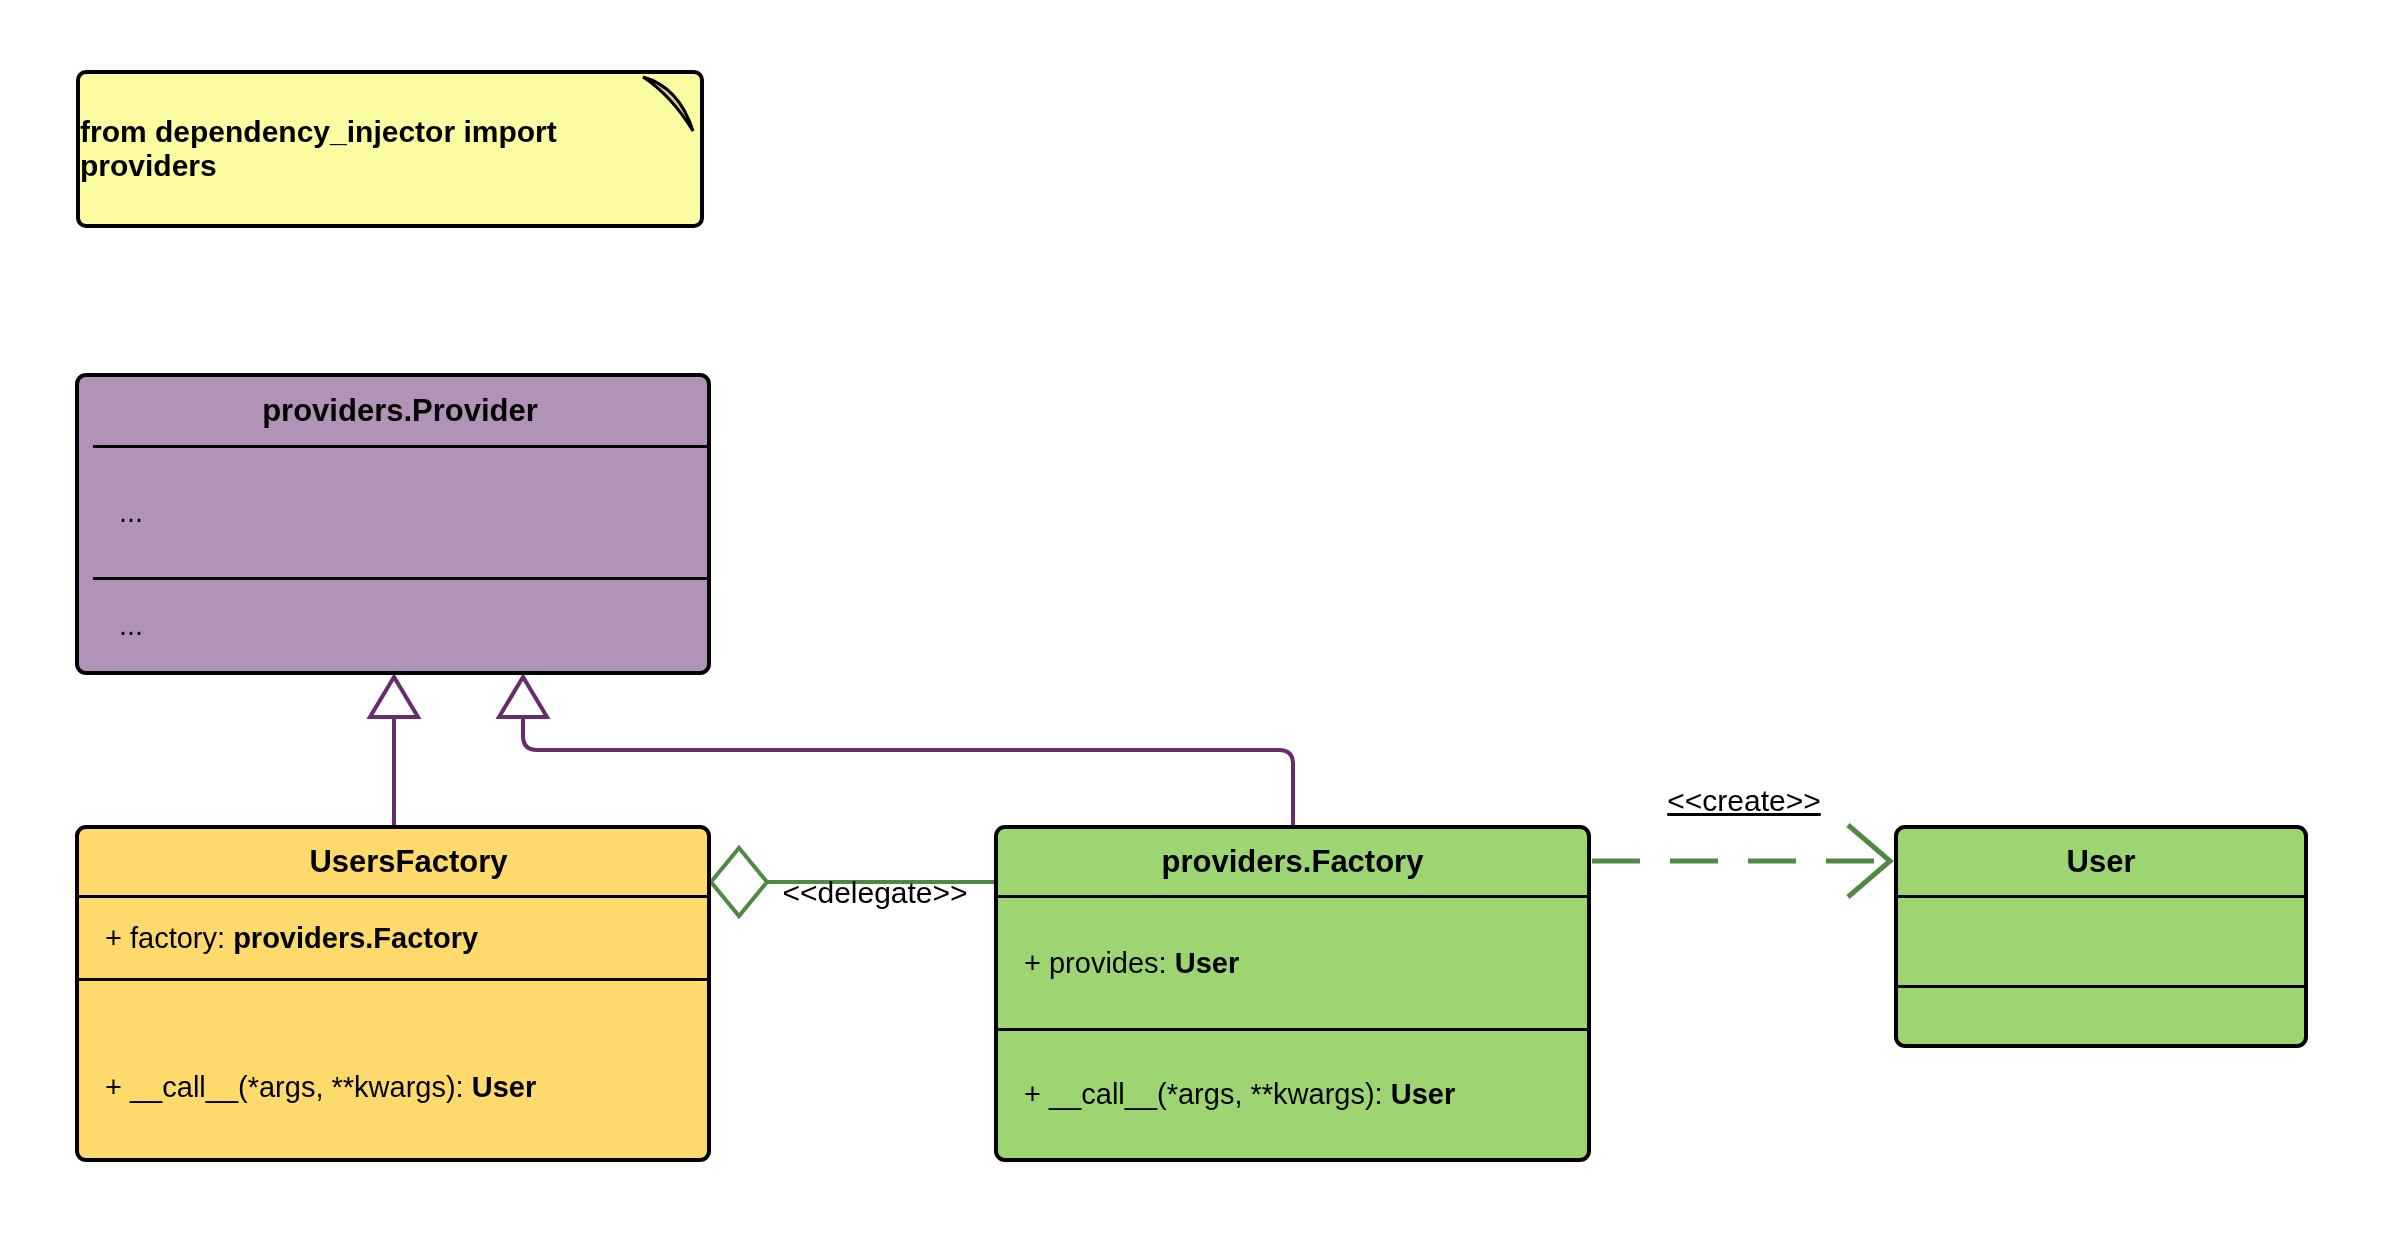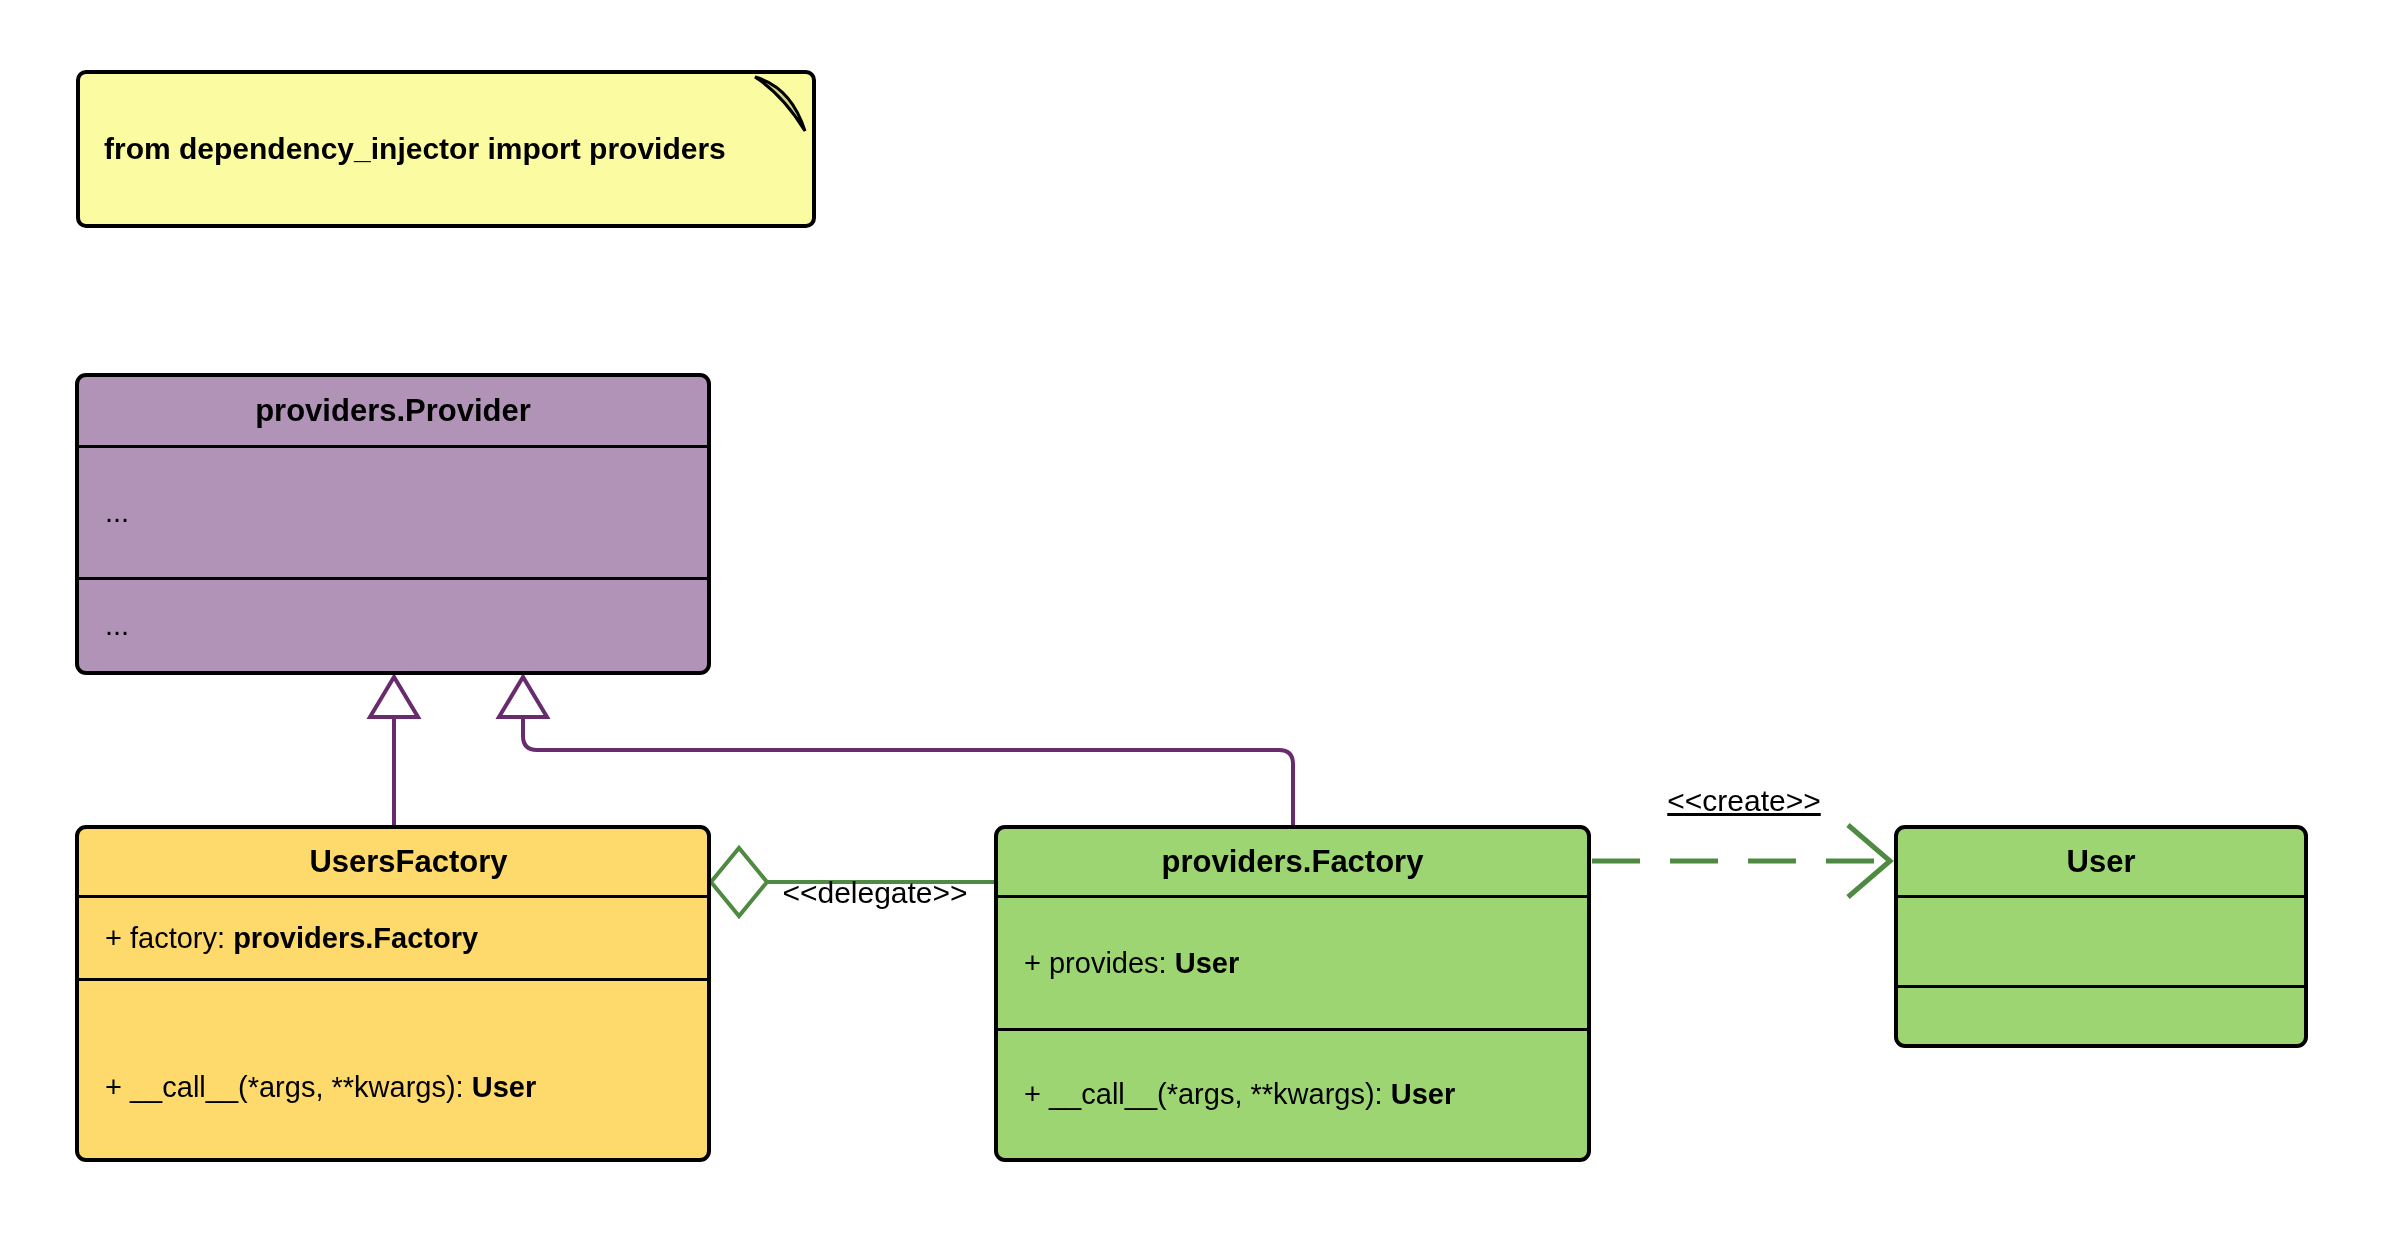--- a/index.html
+++ b/index.html
@@ -14,27 +14,26 @@
   }
   svg.connector-layer {
     position: absolute;
     left: 0; top: 0;
     width: 2381px; height: 1238px;
   }
   
   .note {
     position: absolute;
     left: 76px; top: 70px;
-    width: 740px; height: 158px;
+    width: 628px; height: 158px;
     box-sizing: border-box;
     border: 4px solid #000000;
     border-radius: 10px;
     display: flex;
     align-items: center;
-    padding-left: 24px;
     font-size: 30px;
     font-weight: bold;
   }
   .note-fold {
     position: absolute;
     top: -1px; right: -1px;
     width: 64px; height: 64px;
   }
   
   .uml-class {
@@ -94,21 +93,21 @@
     <polyline points="1848,825 1890,861 1848,897" fill="none" stroke-width="5" stroke="#4e8a41"></polyline>
   </svg>
 
   <div class="note" style="background-color: rgb(251, 251, 162);">
     <span>from dependency_injector import providers</span>
     <svg class="note-fold" viewBox="0 0 64 64">
       <path d="M6 4 Q42 14 56 58 Q34 22 6 4 Z" stroke-width="3" fill="#d2d28c" stroke="#000000"></path>
     </svg>
   </div>
 
-  <div class="uml-class" style="left: 75px; top: 373px; width: 636px; height: 302px; background-color: rgb(178, 147, 184);">
+  <div class="uml-class" style="left: 75px; top: 373px; width: 636px; height: 302px; background-color: rgb(178, 147, 184); padding-left: 14px;">
     <div class="uml-title" style="height:68px;">providers.Provider</div>
     <div class="uml-section" style="height:132px;">
       <span>...</span>
     </div>
     <div class="uml-section grow">
       <span>...</span>
     </div>
   </div>
 
   <div class="uml-class" style="left: 75px; top: 825px; width: 636px; height: 337px; background-color: rgb(253, 218, 107);">

